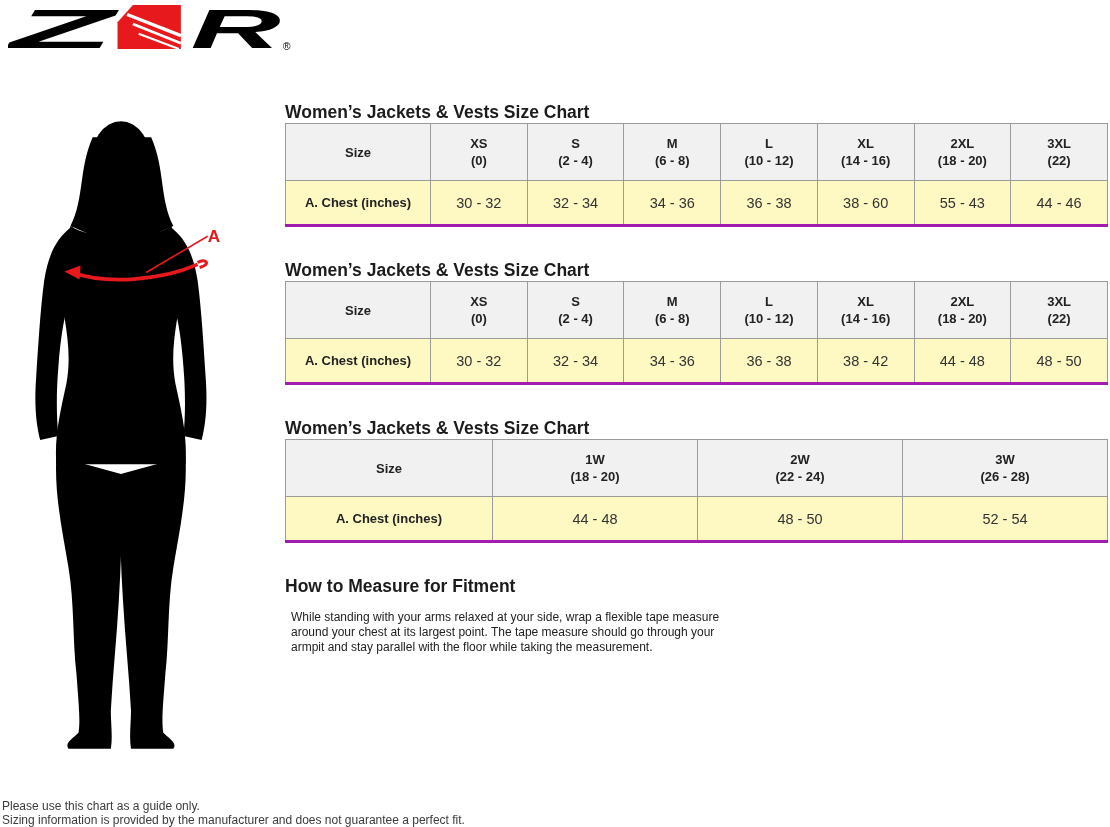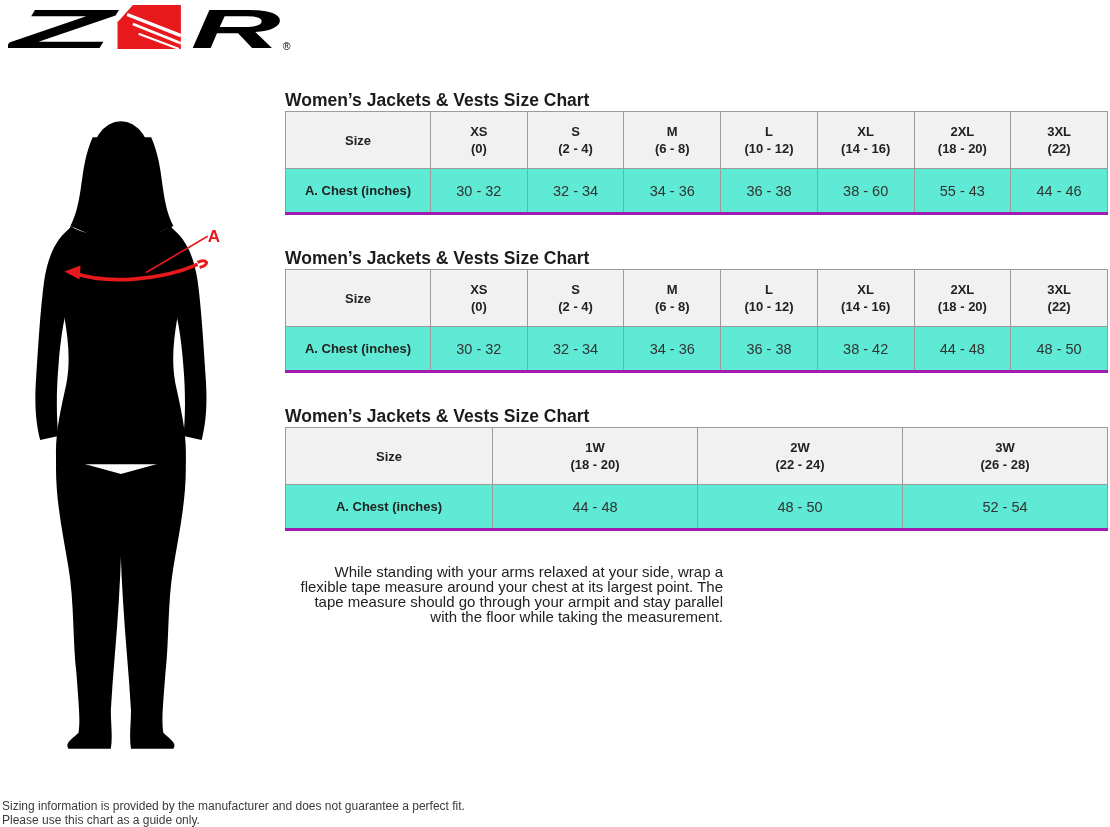--- a/index.html
+++ b/index.html
@@ -6,37 +6,37 @@
   body{
     width:1110px;height:827px;position:relative;background:#ffffff;
     font-family:"Liberation Sans", sans-serif;overflow:hidden;color:#1d1d1d;
   }
   
   .logo{position:absolute;left:8px;top:3px;width:292px;height:48px;}
   
   .figure-wrap{position:absolute;left:20px;top:112px;width:222px;height:648px;}
   
   .content{position:absolute;left:285px;top:86px;width:823px;}
-  .size-section{margin:4px 0 33px 0;}
+  .size-section{margin:16px 0 33px 0;}
   .section-title{margin:0;font-size:17.5px;line-height:21px;font-weight:700;color:#1c1c1c;}
   .section-subtitle{margin:0 0 17px 0;font-size:14px;line-height:18px;font-weight:400;color:#333;}
   table.sizes-table{width:100%;border-collapse:collapse;table-layout:fixed;border-bottom:3px solid #a21caf;}
   table.sizes-table th, table.sizes-table td{
     border:1px solid #9b9b9b;text-align:center;vertical-align:middle;padding:0;
   }
   table.sizes-table th{background:#f1f1f1;height:56px;font-size:13px;font-weight:700;color:#222;}
-  table.sizes-table td{background:#5eead4;height:43px;font-size:14.5px;font-weight:400;color:#333;}
+  table.sizes-table td{background:#fef9c3;height:43px;font-size:14.5px;font-weight:400;color:#333;}
   table.sizes-table td.rowlabel{font-size:13px;font-weight:700;color:#222;}
   .cname,.crange{display:block;line-height:17px;text-align:center;}
   
   .measure-item{margin:13px 0 0 6px;}
   .measure-keyline{font-size:13.5px;line-height:16px;}
   .measure-key{font-weight:700;}
   .measure-label{font-weight:700;color:#111;margin-left:3px;}
-  .measure-text{margin:4px 0 0 0;font-size:15px;line-height:15px;color:#222;max-width:432px;text-align:right;}
+  .measure-text{margin:4px 0 0 0;font-size:12px;line-height:15px;color:#222;max-width:432px;}
   
   .footer{position:absolute;left:2px;top:799px;font-size:12px;line-height:14px;color:#3b3b3b;}
   .footer p{margin:0;}
 </style>
 </head>
 <body>
 
 <svg class="logo" viewBox="0 0 300 50" aria-hidden="true">
   <text x="0" y="47" font-size="58" font-weight="bold" font-style="italic" font-family="Liberation Sans, sans-serif" fill="#000000" textLength="108" lengthAdjust="spacingAndGlyphs">Z</text>
   <g>
@@ -229,23 +229,24 @@
         <td class="rowlabel">A. Chest (inches)</td>
         <td>44 - 48</td>
         <td>48 - 50</td>
         <td>52 - 54</td>
       </tr>
     </tbody>
       </table>
   </div>
 
   <div>
+    <h2 class="section-title">How to Measure for Fitment</h2>
     <div class="measure-item">
       <p class="measure-text">While standing with your arms relaxed at your side, wrap a flexible tape measure around your chest at its largest point. The tape measure should go through your armpit and stay parallel with the floor while taking the measurement.</p>
     </div>
   </div>
 
 </div>
 
 <div class="footer">
+  <p>Please use this chart as a guide only.</p>
   <p>Sizing information is provided by the manufacturer and does not guarantee a perfect fit.</p>
-  <p>Please use this chart as a guide only.</p>
 </div>
 
 </body></html>

